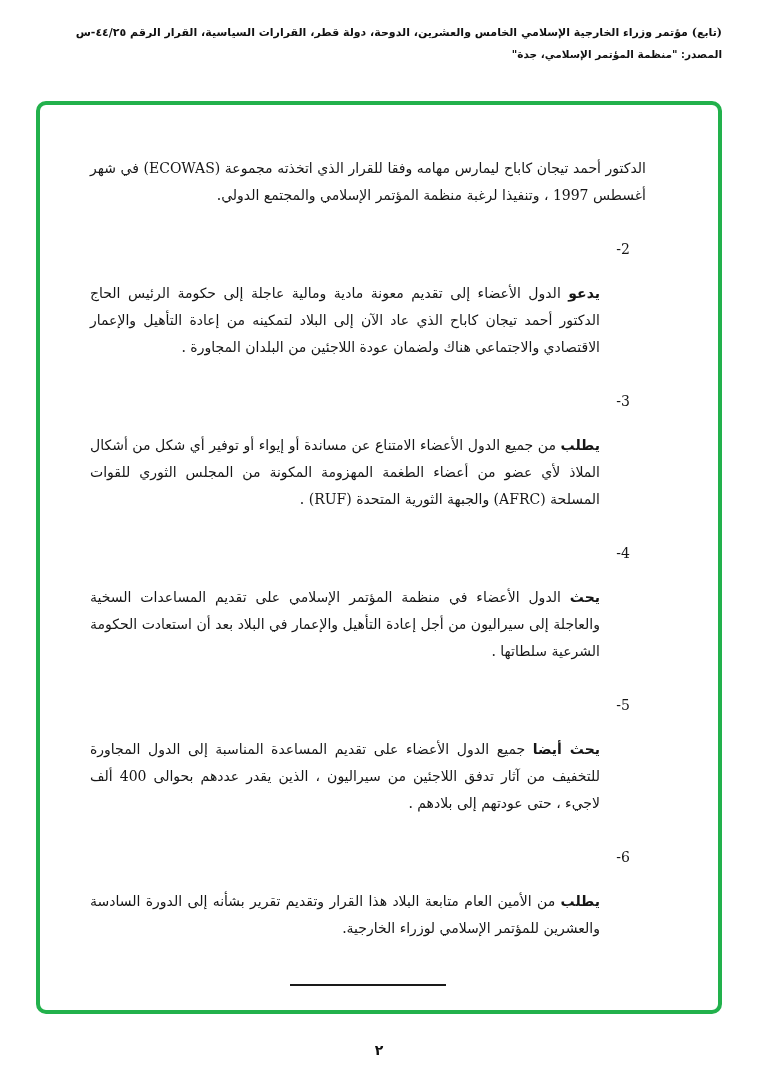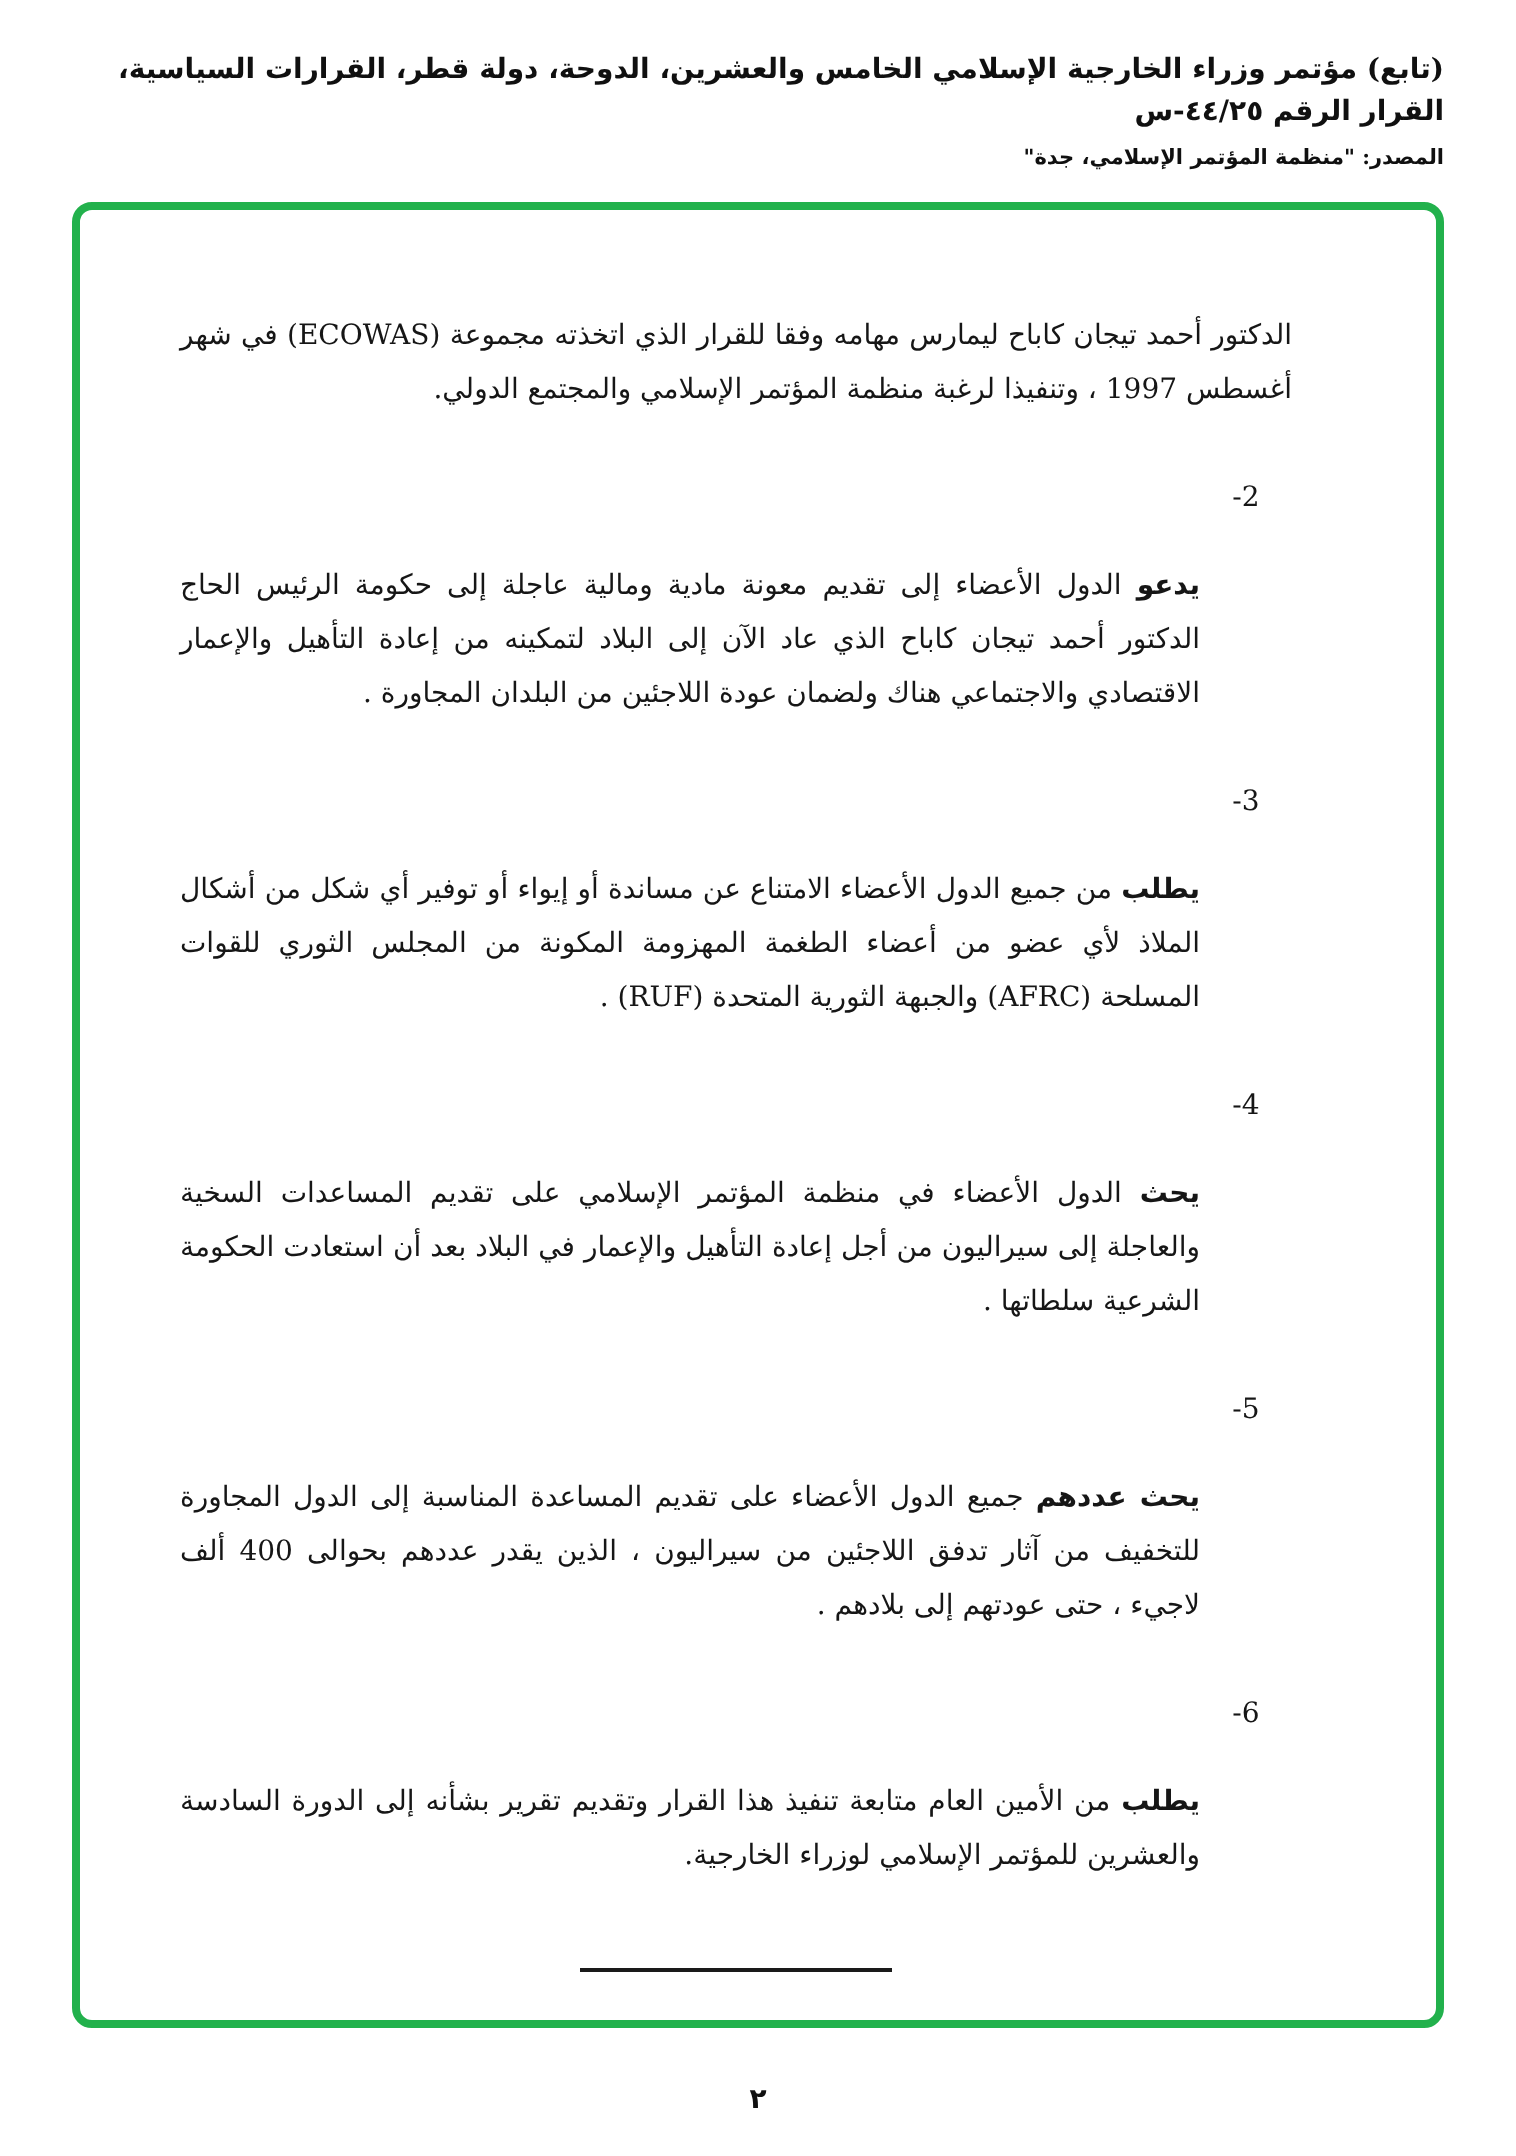--- a/index.html
+++ b/index.html
@@ -15,21 +15,21 @@
     width: 758px; height: 1078px;
     background: #ffffff;
     direction: rtl;
   }
   .doc-header {
     padding: 25px 36px 0 36px;
     text-align: right;
     color: #101010;
   }
   .doc-header .line1 {
-    font-size: 14px;
+    font-size: 11px;
     font-weight: bold;
     line-height: 1.5;
   }
   .doc-header .line2 {
     font-size: 10.5px;
     font-weight: bold;
     margin-top: 6px;
   }
   .green-box {
     position: absolute;
@@ -120,30 +120,30 @@
         <div class="item-marker"><span>-</span><span>4</span></div>
         <p class="item-text">
           <span class="lead">يحث</span>
           <span>الدول الأعضاء في منظمة المؤتمر الإسلامي على تقديم المساعدات السخية والعاجلة إلى سيراليون من أجل إعادة التأهيل والإعمار في البلاد بعد أن استعادت الحكومة الشرعية سلطاتها .</span>
         </p>
       </div>
 
       <div class="item">
         <div class="item-marker"><span>-</span><span>5</span></div>
         <p class="item-text">
-          <span class="lead">يحث عددهم</span>
+          <span class="lead">يحث أيضا</span>
           <span>جميع الدول الأعضاء على تقديم المساعدة المناسبة إلى الدول المجاورة للتخفيف من آثار تدفق اللاجئين من سيراليون ، الذين يقدر عددهم بحوالى 400 ألف لاجيء ، حتى عودتهم إلى بلادهم .</span>
         </p>
       </div>
 
       <div class="item">
         <div class="item-marker"><span>-</span><span>6</span></div>
         <p class="item-text">
           <span class="lead">يطلب</span>
-          <span>من الأمين العام متابعة تنفيذ هذا القرار وتقديم تقرير بشأنه إلى الدورة السادسة والعشرين للمؤتمر الإسلامي لوزراء الخارجية.</span>
+          <span>من الأمين العام متابعة البلاد هذا القرار وتقديم تقرير بشأنه إلى الدورة السادسة والعشرين للمؤتمر الإسلامي لوزراء الخارجية.</span>
         </p>
       </div>
 
       <div class="end-rule"></div>
 
     </div>
   </div>
 
   <div class="page-number">٢</div>
 

